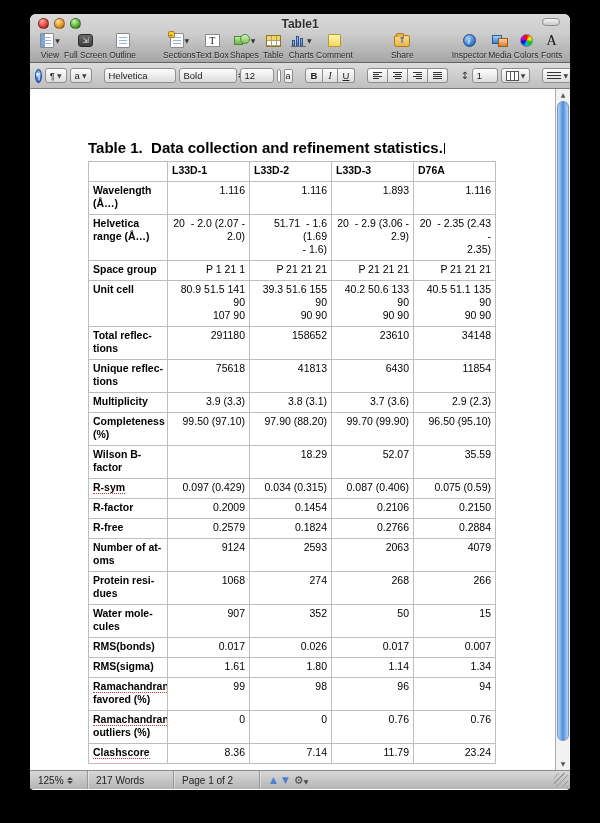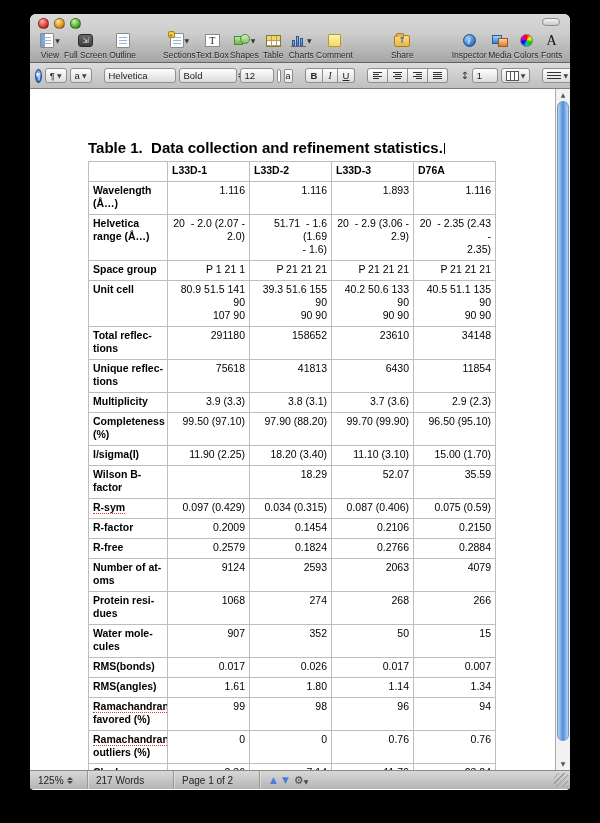--- a/index.html
+++ b/index.html
@@ -148,20 +148,21 @@
 
 <div class="window">
 
   <div class="chrome-top">
     <div class="titlebar">
       <div class="traffic">
         <div class="tl red"></div>
         <div class="tl yellow"></div>
         <div class="tl green"></div>
       </div>
+      <div class="win-title">Table1</div>
       <div class="pill"></div>
     </div>
 
     <div class="toolbar">
       <div class="tb-item">
         <div class="tb-icon-row">
             <span class="icon-doc blue-edge">
               <span class="lines"></span>
             </span>
             <span class="tb-arrow">▼</span>
@@ -451,27 +452,20 @@
               <td class="value-cell">2.9 (2.3)</td>
             </tr>
             <tr>
               <td class="label-cell"><span>Completeness</span><br><span>(%)</span></td>
               <td class="value-cell">99.50 (97.10)</td>
               <td class="value-cell">97.90 (88.20)</td>
               <td class="value-cell">99.70 (99.90)</td>
               <td class="value-cell">96.50 (95.10)</td>
             </tr>
             <tr>
-              <td class="label-cell"><span>I/sigma(I)</span></td>
-              <td class="value-cell">11.90 (2.25)</td>
-              <td class="value-cell">18.20 (3.40)</td>
-              <td class="value-cell">11.10 (3.10)</td>
-              <td class="value-cell">15.00 (1.70)</td>
-            </tr>
-            <tr>
               <td class="label-cell"><span>Wilson B-</span><br><span>factor</span></td>
               <td class="value-cell"></td>
               <td class="value-cell">18.29</td>
               <td class="value-cell">52.07</td>
               <td class="value-cell">35.59</td>
             </tr>
             <tr>
               <td class="label-cell"><span class="misspell">R-sym</span></td>
               <td class="value-cell">0.097 (0.429)</td>
               <td class="value-cell">0.034 (0.315)</td>
@@ -514,21 +508,21 @@
               <td class="value-cell">15</td>
             </tr>
             <tr>
               <td class="label-cell"><span>RMS(bonds)</span></td>
               <td class="value-cell">0.017</td>
               <td class="value-cell">0.026</td>
               <td class="value-cell">0.017</td>
               <td class="value-cell">0.007</td>
             </tr>
             <tr>
-              <td class="label-cell"><span>RMS(angles)</span></td>
+              <td class="label-cell"><span>RMS(sigma)</span></td>
               <td class="value-cell">1.61</td>
               <td class="value-cell">1.80</td>
               <td class="value-cell">1.14</td>
               <td class="value-cell">1.34</td>
             </tr>
             <tr>
               <td class="label-cell"><span class="misspell">Ramachandran</span><br><span>favored (%)</span></td>
               <td class="value-cell">99</td>
               <td class="value-cell">98</td>
               <td class="value-cell">96</td>

